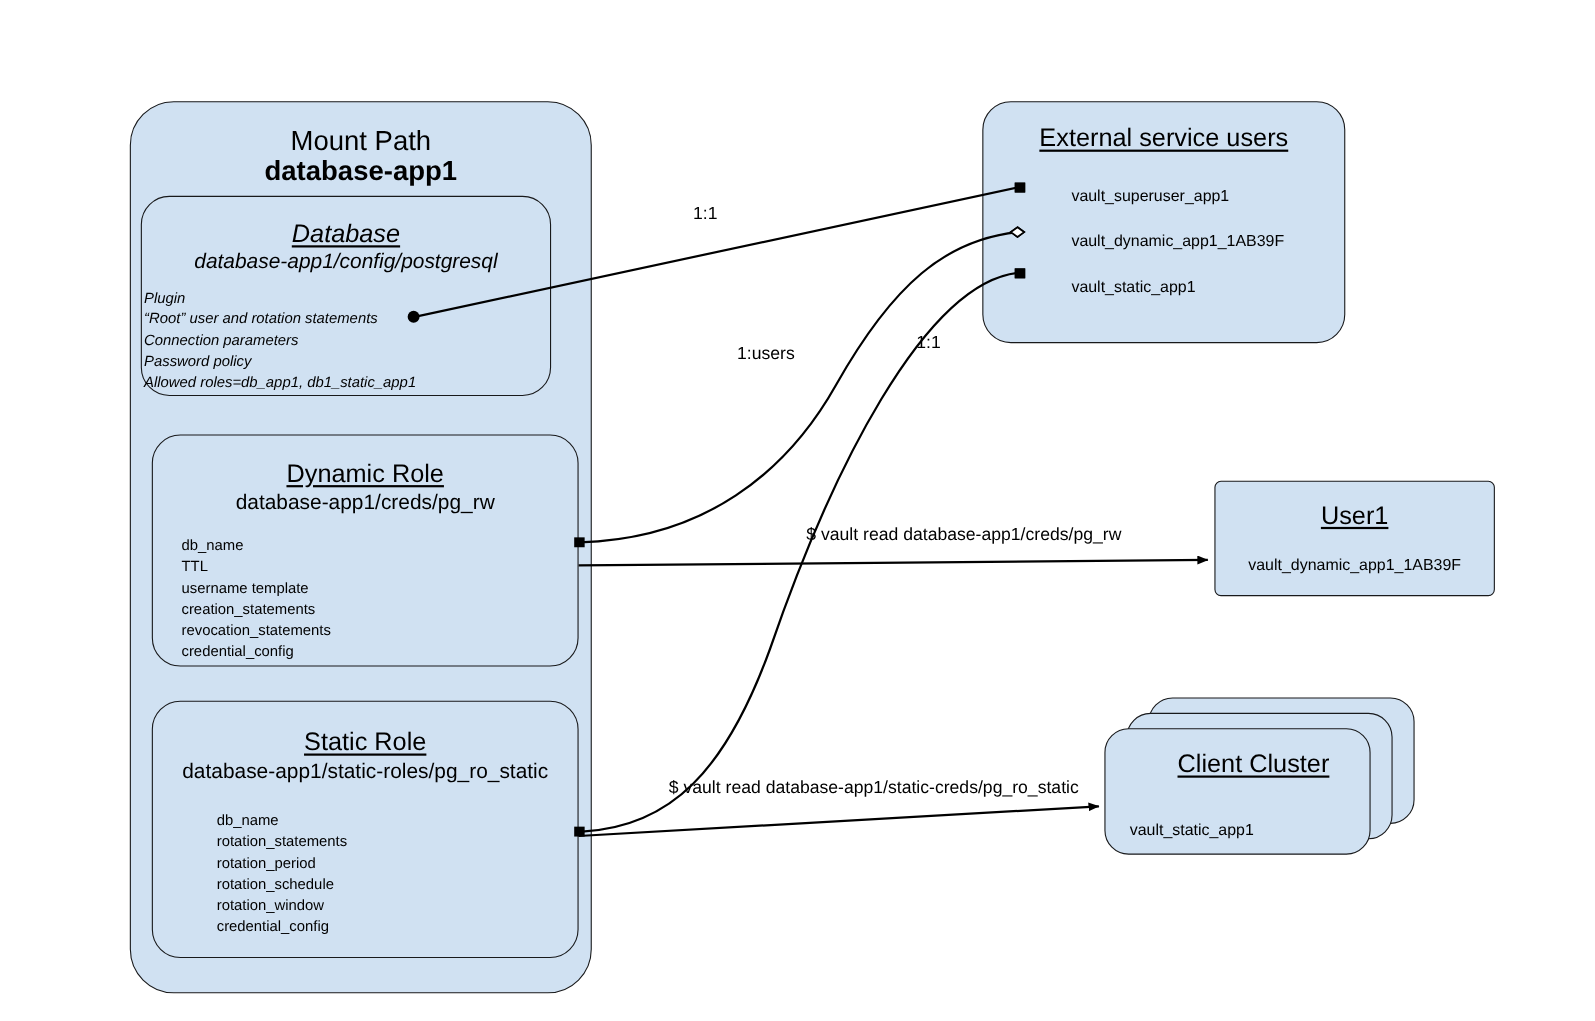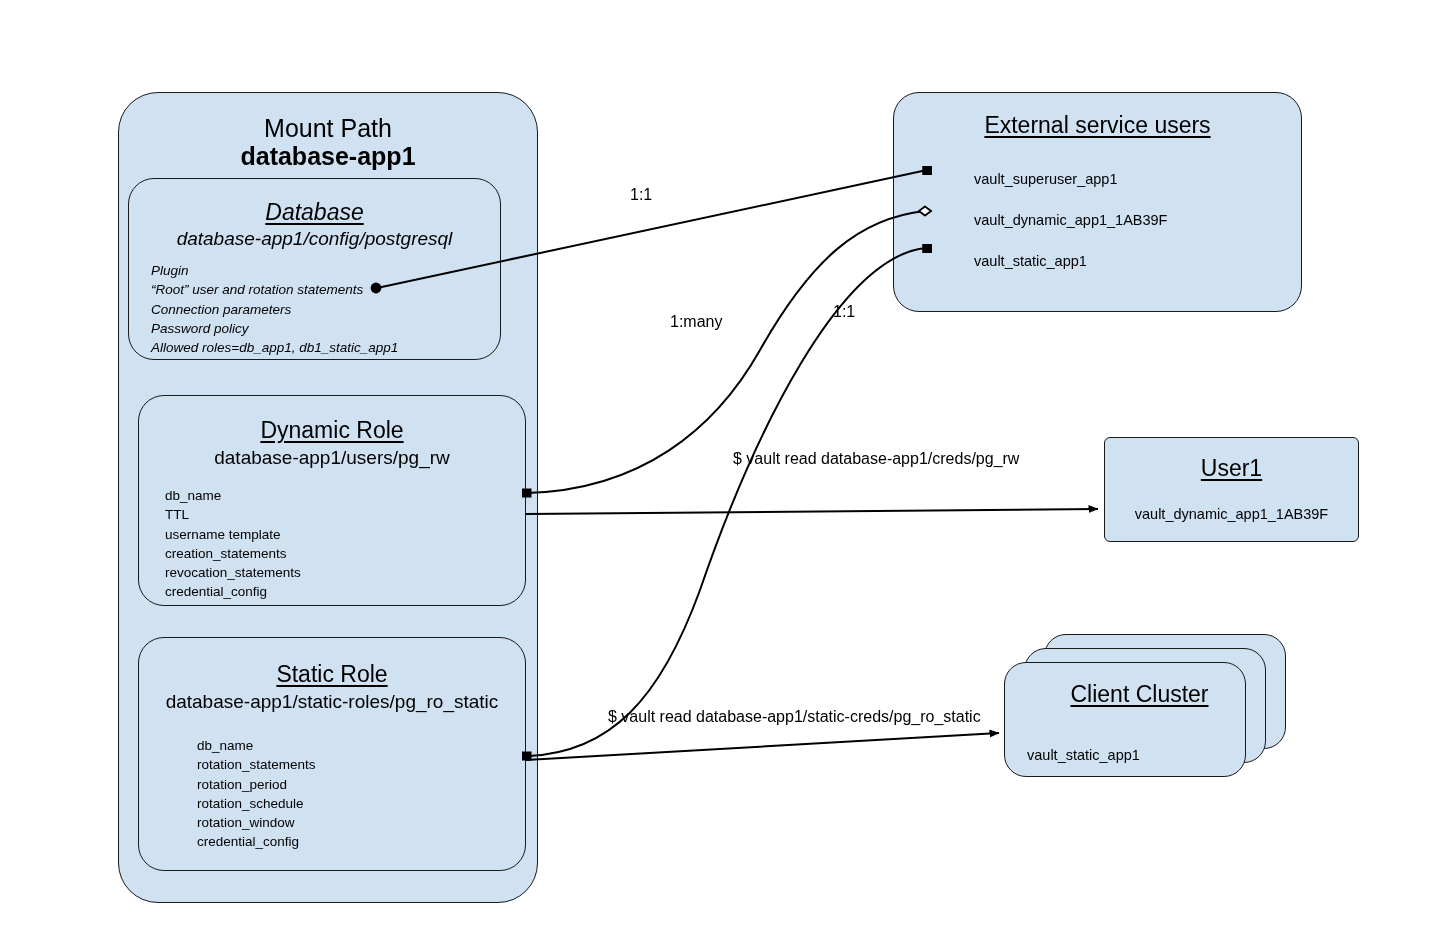--- a/index.html
+++ b/index.html
@@ -119,32 +119,32 @@
 <div id="canvas">
 
   <div class="box" style="left:118px; top:92px; width:420px; height:811px; border-radius:40px;">
     <div class="ttl-lg mount-title">Mount Path</div>
     <div class="sub-lg mount-sub">database-app1</div>
   </div>
 
   <div class="box" style="left:128px; top:178px; width:373px; height:182px;font-style:italic;">
     <div class="ttl" style="margin-top:20px;">Database</div>
     <div class="sub" style="margin-top:3px;">database-app1/config/postgresql</div>
-    <div class="attrs" style="margin-top:10px; margin-left:22px;">
+    <div class="attrs" style="margin-top:10px; margin-left:2px;">
       <div>Plugin</div>
       <div>“Root” user and rotation statements</div>
       <div>Connection parameters</div>
       <div>Password policy</div>
       <div>Allowed roles=db_app1, db1_static_app1</div>
     </div>
   </div>
 
   <div class="box" style="left:138px; top:395px; width:388px; height:211px;">
     <div class="ttl" style="margin-top:21px;">Dynamic Role</div>
-    <div class="sub" style="margin-top:4px;">database-app1/users/pg_rw</div>
+    <div class="sub" style="margin-top:4px;">database-app1/creds/pg_rw</div>
     <div class="attrs" style="margin-top:16px; margin-left:26px;">
       <div>db_name</div>
       <div>TTL</div>
       <div>username template</div>
       <div>creation_statements</div>
       <div>revocation_statements</div>
       <div>credential_config</div>
     </div>
   </div>
 
@@ -154,21 +154,21 @@
     <div class="attrs" style="margin-top:22px; margin-left:58px;">
       <div>db_name</div>
       <div>rotation_statements</div>
       <div>rotation_period</div>
       <div>rotation_schedule</div>
       <div>rotation_window</div>
       <div>credential_config</div>
     </div>
   </div>
 
-  <div class="box" style="left:893px; top:92px; width:409px; height:220px;">
+  <div class="box" style="left:893px; top:92px; width:330px; height:220px;">
     <div class="ttl" style="margin-top:19px;">External service users</div>
     <div class="userlist">
       <div class="urow">
         <span class="ulabel">vault_superuser_app1</span>
       </div>
       <div class="urow">
         <span class="ulabel">vault_dynamic_app1_1AB39F</span>
       </div>
       <div class="urow">
         <span class="ulabel">vault_static_app1</span>
@@ -217,25 +217,25 @@
       <path d="M 526,514 L 1098,509" fill="none" stroke="#000000" stroke-width="2" marker-end="url(#arrowEnd)"></path>
     </g>
 
     <g>
       <path d="M 526,760 L 999,733" fill="none" stroke="#000000" stroke-width="2" marker-end="url(#arrowEnd)"></path>
     </g>
   </svg>
 
   <div class="elabel card" style="left:630px; top:186px;">1:1</div>
 
-  <div class="elabel card" style="left:670px; top:313px;">1:many</div>
+  <div class="elabel card" style="left:670px; top:313px;">1:users</div>
 
   <div class="elabel card" style="left:833px; top:303px;">1:1</div>
 
-  <div class="elabel cmd" style="left:733px; top:450px;">$ vault read database-app1/creds/pg_rw</div>
+  <div class="elabel cmd" style="left:733px; top:478px;">$ vault read database-app1/creds/pg_rw</div>
 
   <div class="elabel cmd" style="left:608px; top:708px;">$ vault read database-app1/static-creds/pg_ro_static</div>
 
   <svg class="layer" viewBox="0 0 1450 928" preserveAspectRatio="none" style="z-index:6;">
     <rect x="922.5" y="166" width="9.5" height="9" fill="#000000"></rect>
     <polygon points="925,206.6 931,211 925,215.4 919,211" fill="#ffffff" stroke="#000000" stroke-width="1.6"></polygon>
     <rect x="922.5" y="244" width="9.5" height="9" fill="#000000"></rect>
   </svg>
 
 </div>

